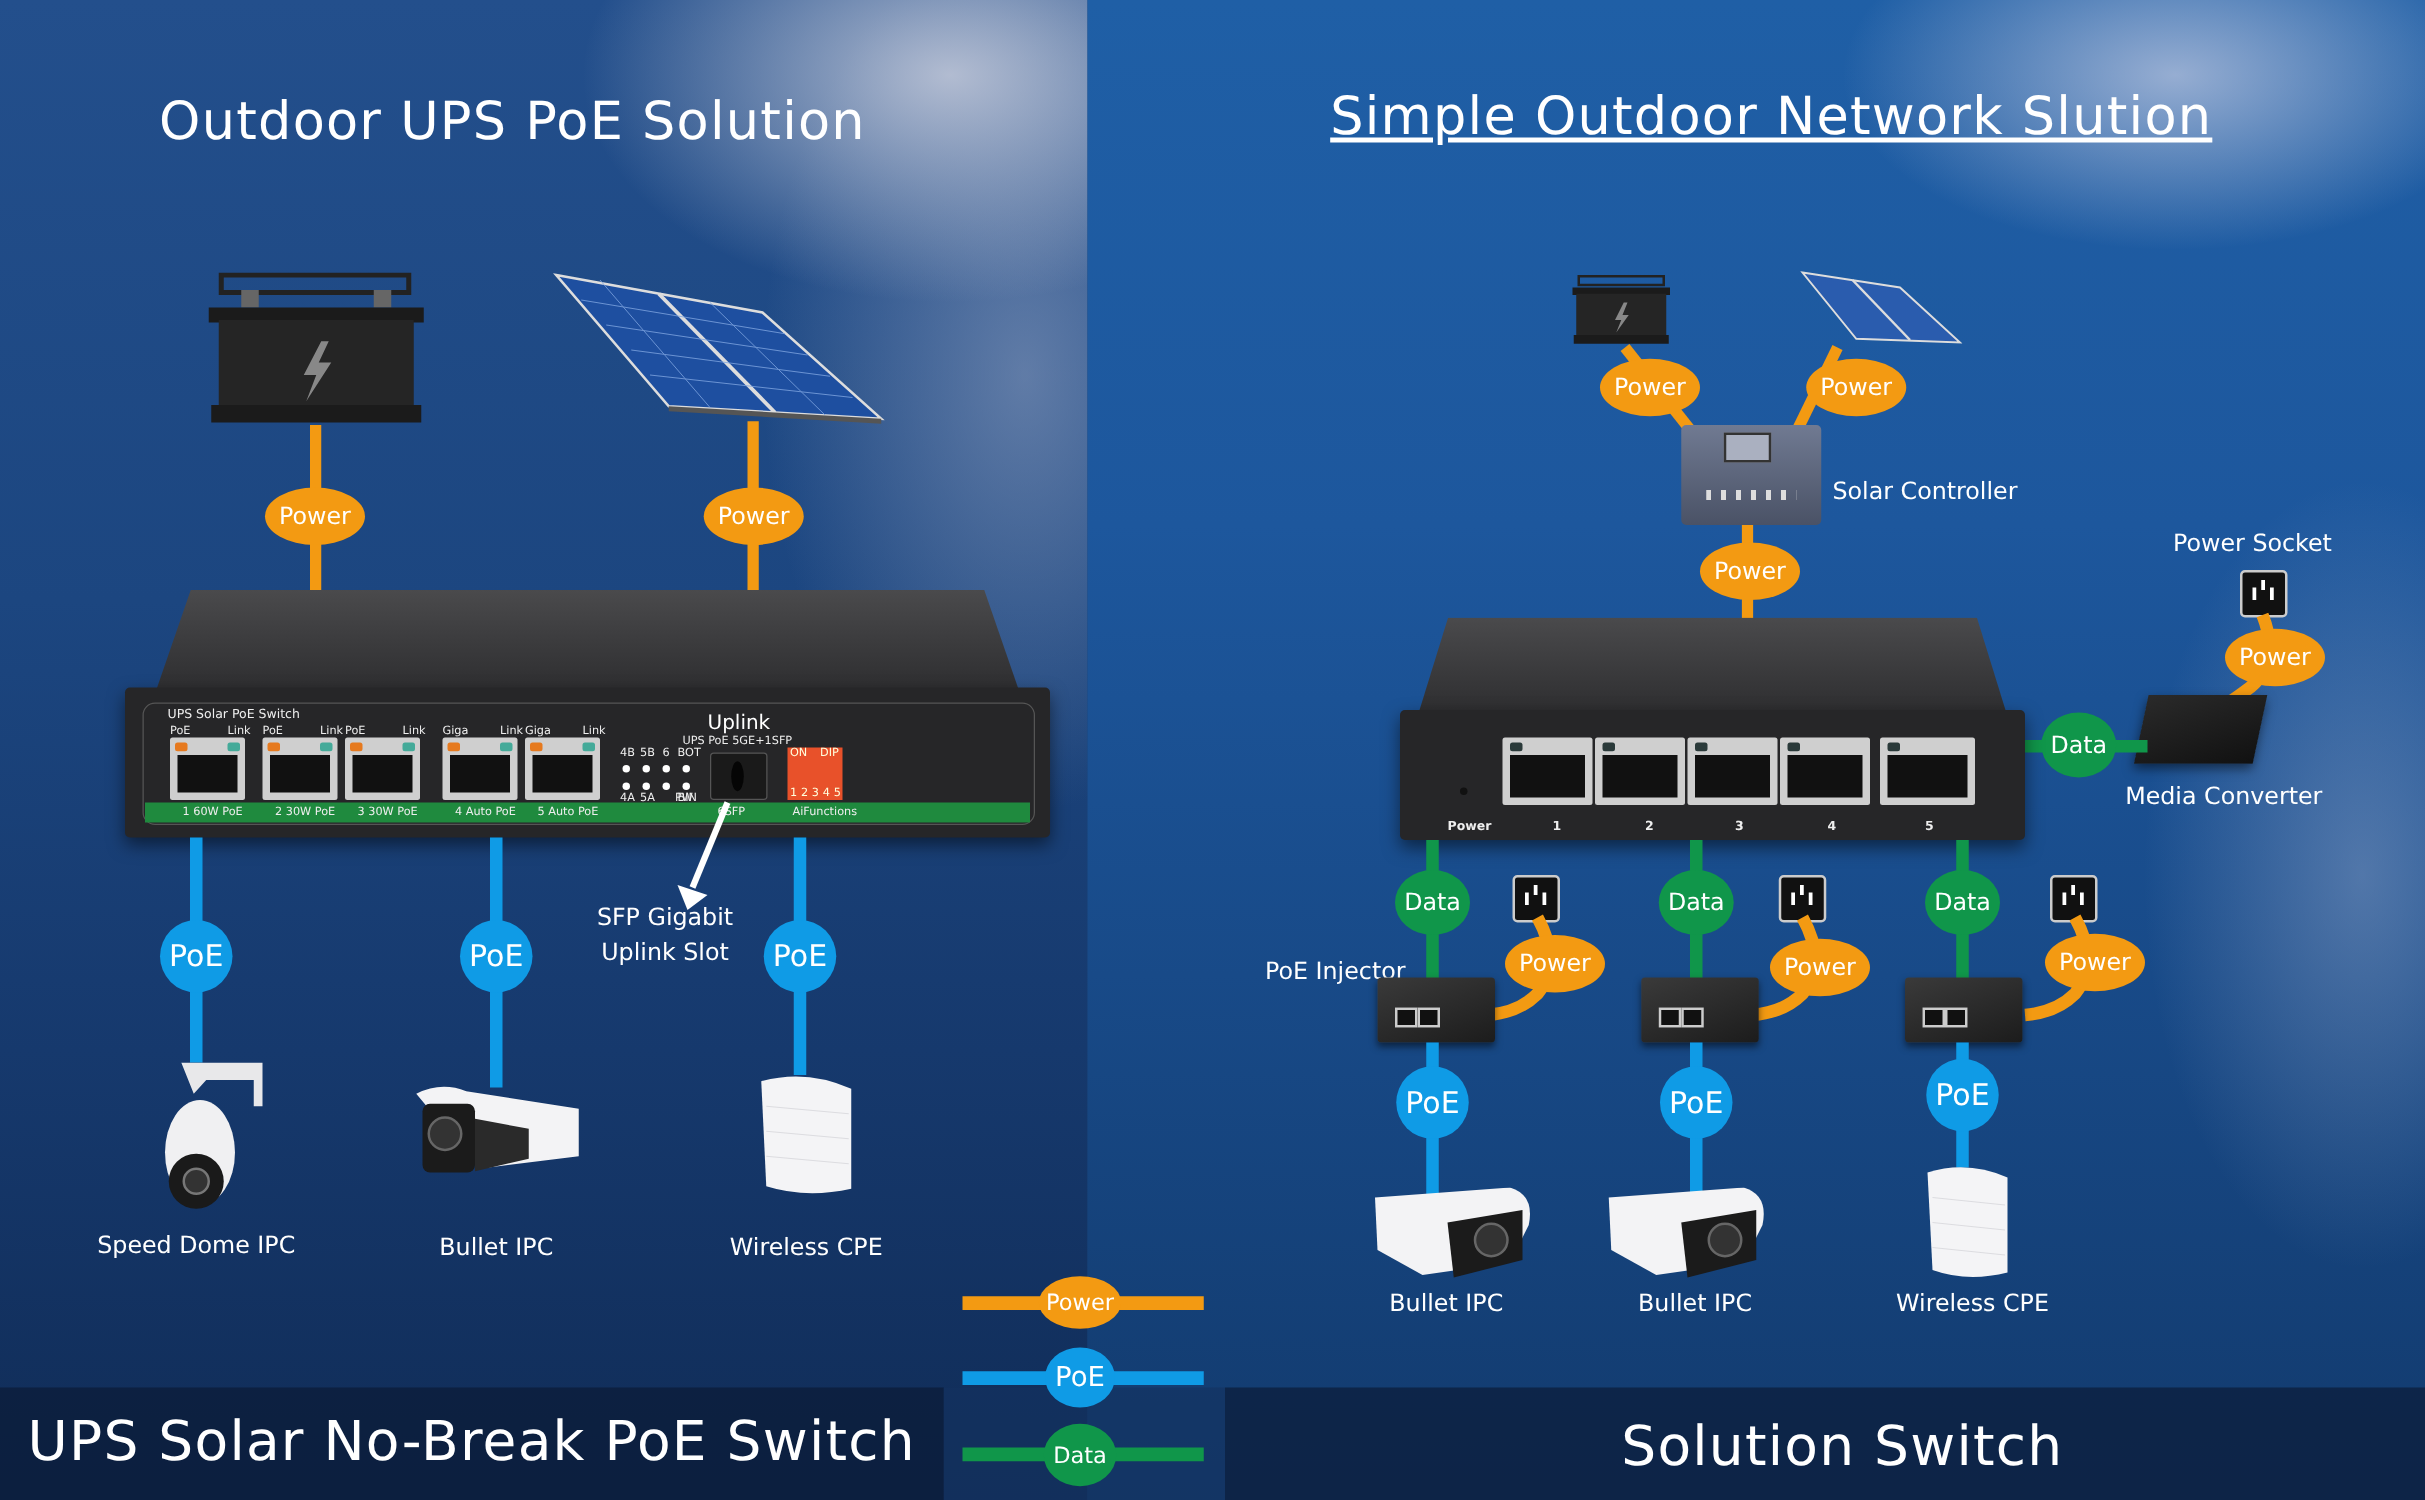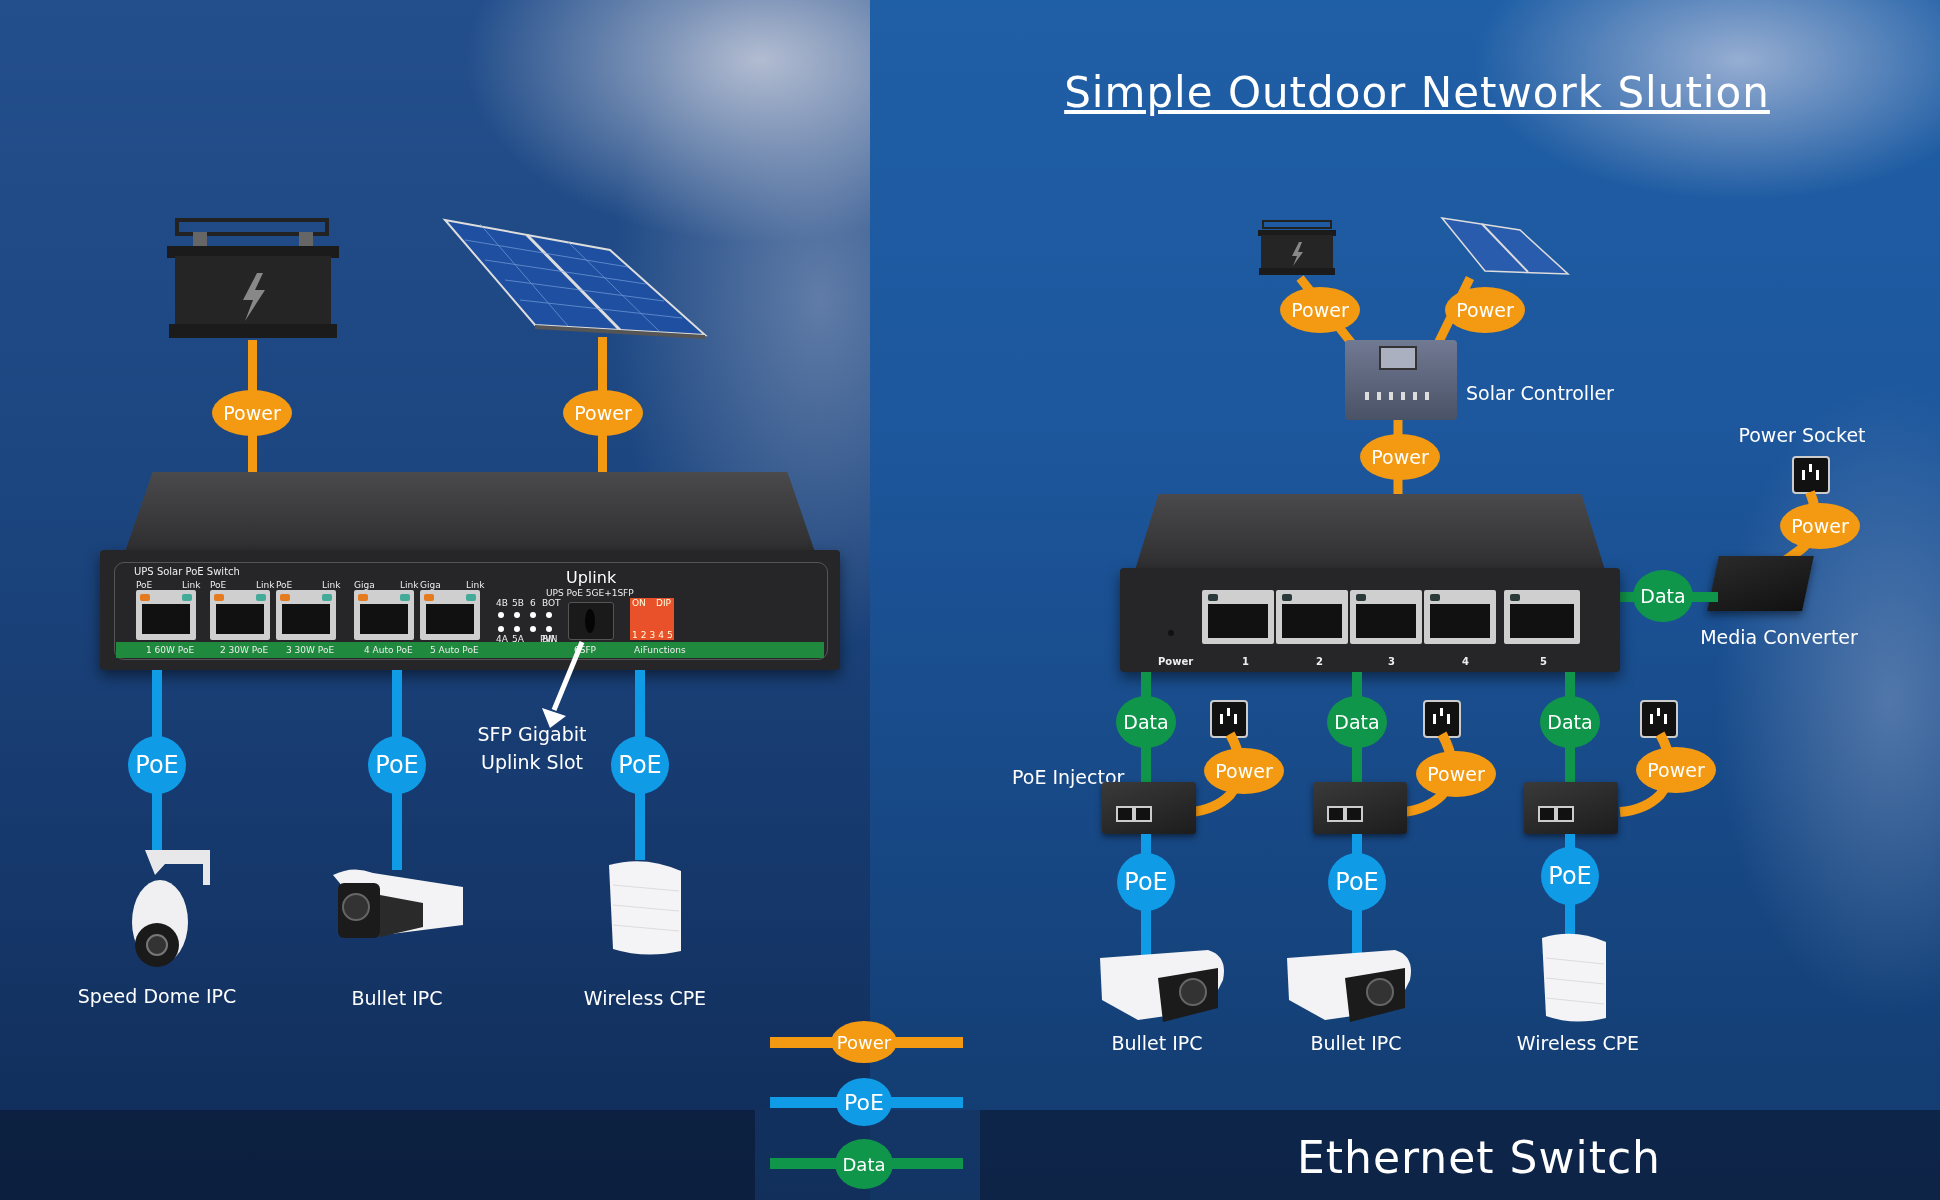--- a/index.html
+++ b/index.html
@@ -45,20 +45,21 @@
   .injector .p { position:absolute; top:24px; width:14px; height:12px; border:2px solid #ccc; background:#111; }
   .bottom-bar { position:absolute; top:1110px; height:90px; background:rgba(10,25,50,0.65); }
   .bottom-title { position:absolute; font-size:44px; white-space:nowrap; letter-spacing:1px; }
   .legend-line { position:absolute; height:11px; }
   .legend-badge { position:absolute; border-radius:50%; transform:translate(-50%,-50%); display:flex; align-items:center; justify-content:center; font-size:18px; color:#fff; }
 </style>
 </head>
 <body>
 
 <div id="left-panel" class="panel">
+  <div class="title" style="left:410px; top:72px;">Outdoor UPS PoE Solution</div>
 
   <div class="abs" style="left:165px; top:218px; width:176px; height:122px;">
     <svg width="176" height="122" viewBox="0 0 176 122">
       <rect x="12" y="2" width="150" height="14" fill="none" stroke="#222" stroke-width="4"></rect>
       <rect x="28" y="14" width="14" height="14" fill="#666"></rect>
       <rect x="134" y="14" width="14" height="14" fill="#666"></rect>
       <rect x="2" y="28" width="172" height="12" fill="#1b1b1b"></rect>
       <rect x="10" y="38" width="156" height="70" fill="#252525"></rect>
       <rect x="4" y="106" width="168" height="14" fill="#1b1b1b"></rect>
       <polygon points="92,55 78,82 88,82 80,103 100,72 90,72 98,55" fill="#888"></polygon>
@@ -201,20 +202,21 @@
           <line x1="8" y1="50" x2="74" y2="56"></line>
           <line x1="8" y1="70" x2="74" y2="76"></line>
         </g>
     </svg>
   </div>
   <div class="label" style="left:157px; top:985px;">Speed Dome IPC</div>
   <div class="label" style="left:397px; top:987px;">Bullet IPC</div>
   <div class="label" style="left:645px; top:987px;">Wireless CPE</div>
 
   <div class="bottom-bar" style="left:0; width:755px;"></div>
+  <div class="bottom-title" style="left:22px; top:1128px;">UPS Solar No-Break PoE Switch</div>
 </div>
 
 <div id="right-panel" class="panel">
   <div class="title" style="left:547px; top:68px;text-decoration:underline;">Simple Outdoor Network Slution</div>
 
   <div class="abs" style="left:387px; top:220px; width:80px; height:56px;">
     <svg width="80" height="56" viewBox="0 0 80 56">
       <rect x="6" y="1" width="68" height="7" fill="none" stroke="#222" stroke-width="2"></rect>
       <rect x="1" y="10" width="78" height="6" fill="#1b1b1b"></rect>
       <rect x="4" y="15" width="72" height="34" fill="#252525"></rect>
@@ -362,21 +364,21 @@
         <g stroke="#dcdce0" stroke-width="1">
           <line x1="8" y1="30" x2="66" y2="36"></line>
           <line x1="8" y1="50" x2="66" y2="56"></line>
           <line x1="8" y1="70" x2="66" y2="76"></line>
         </g>
       </svg>
   </div>
   <div class="label" style="left:708px; top:1032px;">Wireless CPE</div>
 
   <div class="bottom-bar" style="left:110px; width:960px;"></div>
-  <div class="bottom-title" style="left:427px; top:1132px;">Ethernet Switch</div>
+  <div class="bottom-title" style="left:427px; top:1132px;">Solution Switch</div>
 </div>
 
 <div class="abs" style="left:755px; top:1110px; width:225px; height:90px; background:rgba(20,50,95,0.6);"></div>
 <div>
   <div class="legend-line power-c" style="left:770px; top:1037px; width:193px;"></div>
   <div class="legend-badge power-c" style="left:864px; top:1042px; width:66px; height:42px;">Power</div>
   <div class="legend-line poe-c" style="left:770px; top:1097px; width:193px;"></div>
   <div class="legend-badge poe-c" style="left:864px; top:1102px; width:56px; height:48px; font-size:22px;">PoE</div>
   <div class="legend-line data-c" style="left:770px; top:1158px; width:193px;"></div>
   <div class="legend-badge data-c" style="left:864px; top:1164px; width:58px; height:50px;">Data</div>

